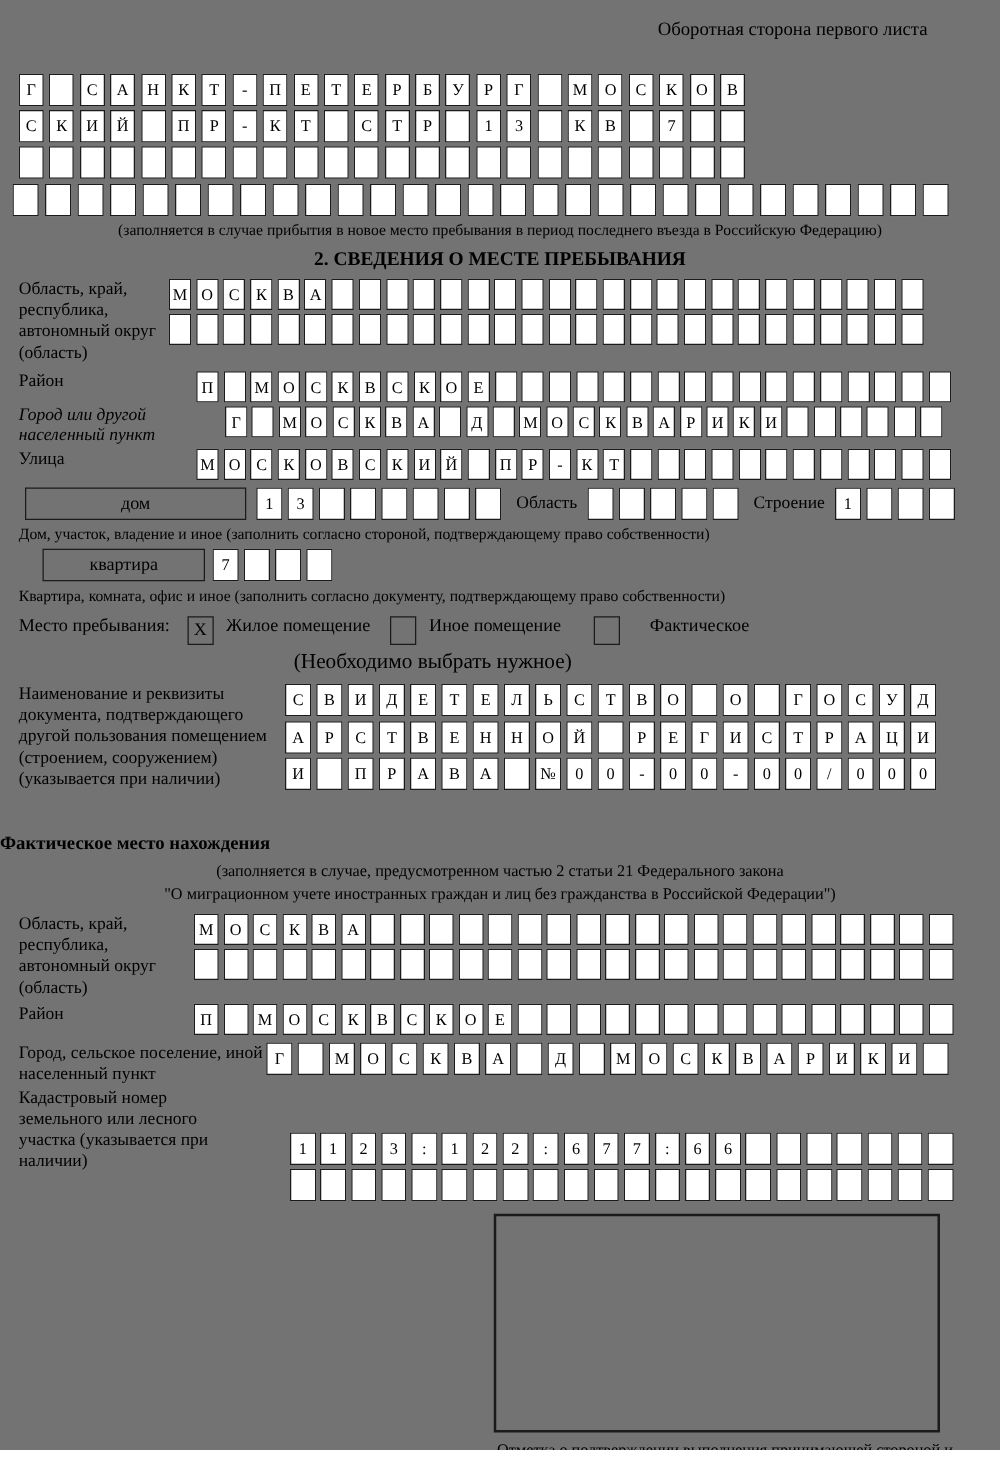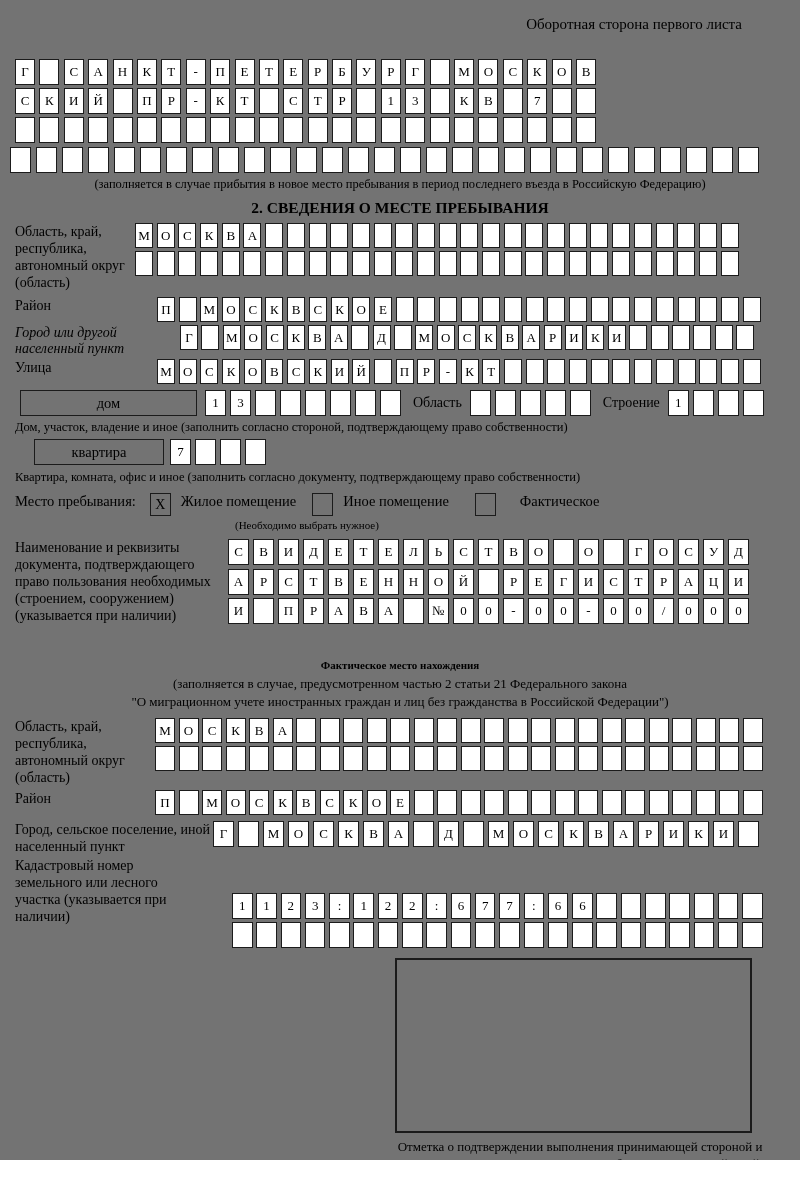--- a/index.html
+++ b/index.html
@@ -71,28 +71,28 @@
   .kvcap { margin:5px 0 0 15px; }
 
   
   .mesto { margin:8px 0 0 15px; display:flex; font-size:14.5px; }
   .chk {
     width:21px; height:23px; border:1.6px solid #1b1b1b; flex:none;
     display:inline-flex; align-items:center; justify-content:center; font-size:14px;
   }
   .mesto .m-lbl { margin-right:14px; }
   .mesto .opt-lbl { margin:0 16px 0 10px; }
-  .mesto-note { margin:3px 0 0 235px; font-size:11px; }
+  .mesto-note { margin:3px 0 0 235px; font-size:17px; }
 
   
   .docblock { margin:8px 0 0 15px; min-height:104px; }
   .docblock .cellrow { margin-bottom:3.5px; }
 
   
-  .fact-title { margin-top:16px; text-align:center; font-size:11px; font-weight:bold; }
+  .fact-title { margin-top:16px; font-size:15px; font-weight:bold; }
   .fact-note { text-align:center; font-size:13px; line-height:17.5px; margin-top:4px; }
   .fact-oblast { margin-top:8px; min-height:70px; }
   .fact-raion { margin-top:2px; }
   .fact-gorod { margin-top:6px; }
   .fact-kad { margin-top:2px; }
   .fact-kad .rows { margin-top:36px; }
   .fact-kad .cellrow { margin-bottom:2.5px; }
 
   
   .stamp-box { margin:8px 0 0 395px; width:357px; height:175px; border:2px solid #1b1b1b; }
@@ -435,21 +435,21 @@
     <span class="chk">X</span>
     <span class="opt-lbl">Жилое помещение</span>
     <span class="chk"></span>
     <span class="opt-lbl">Иное помещение</span>
     <span class="chk" style="margin-left:10px;"></span>
     <span class="opt-lbl" style="margin-left:24px;">Фактическое</span>
   </div>
   <div class="mesto-note">(Необходимо выбрать нужное)</div>
 
   <div class="flexrow docblock">
-    <div class="lbl w212">Наименование и реквизиты документа, подтверждающего право пользования необходимых (строением, сооружением) (указывается при наличии)</div>
+    <div class="lbl w212">Наименование и реквизиты документа, подтверждающего другой пользования помещением (строением, сооружением) (указывается при наличии)</div>
     <div>
       <div class="cellrow gDoc">
           <span class="cell">С</span>
           <span class="cell">В</span>
           <span class="cell">И</span>
           <span class="cell">Д</span>
           <span class="cell">Е</span>
           <span class="cell">Т</span>
           <span class="cell">Е</span>
           <span class="cell">Л</span>

